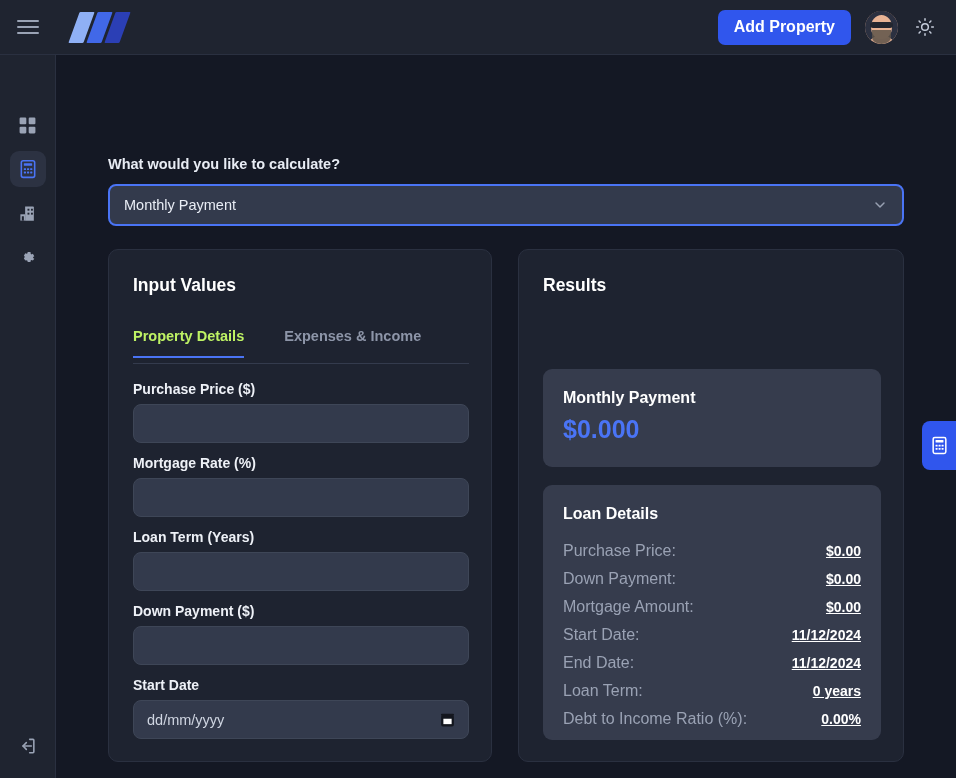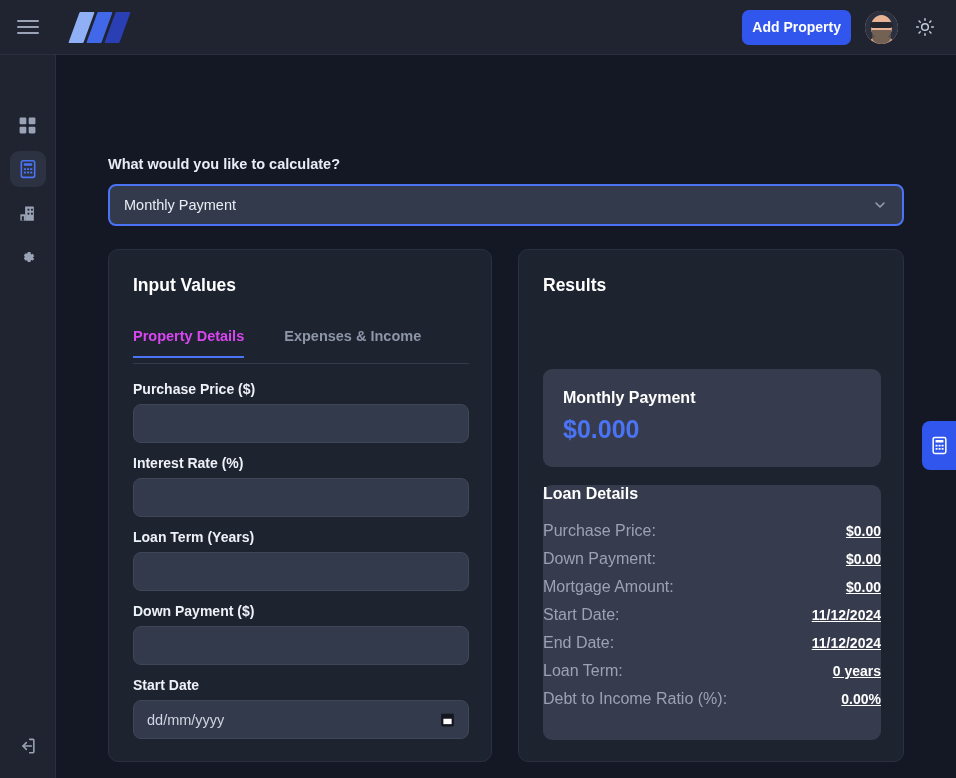--- a/index.html
+++ b/index.html
@@ -42,22 +42,22 @@
   #logo i.l2 { background: #4168e8; }
   #logo i.l3 { background: #2b3fb5; margin-right: 0; }
 
   #topbar-right {
     margin-left: auto; margin-right: 18px;
     display: flex; align-items: center; gap: 14px;
   }
   #add-property {
     background: #3056ed; color: #ffffff;
     border: none; border-radius: 7px;
-    padding: 0 10px; height: 35px;
-    font-size: 14px; font-weight: bold;
+    padding: 0 16px; height: 35px;
+    font-size: 16px; font-weight: bold;
     font-family: "Liberation Sans", sans-serif;
     cursor: pointer;
   }
   #avatar {
     width: 33px; height: 33px; border-radius: 50%;
     overflow: hidden; position: relative;
     background: #d9a88d; cursor: pointer; flex: none;
   }
   #avatar .hair { position: absolute; inset: 0; background:
       radial-gradient(circle at 50% 118%, rgba(40,44,60,0) 34%, #2b3040 36%),
@@ -133,21 +133,21 @@
     position: absolute; left: 24px; top: 78px;
     width: 336px; height: 36px;
     border-bottom: 1px solid #343b4d;
     display: flex; align-items: flex-start;
   }
   .tab {
     font-size: 14.5px; font-weight: bold;
     padding-bottom: 12px; cursor: pointer;
     color: #8d95a8;
   }
-  .tab.active { color: #d946ef; border-bottom: 2px solid #4a74f5; }
+  .tab.active { color: #bef264; border-bottom: 2px solid #4a74f5; }
   .tab + .tab { margin-left: 40px; }
 
   
   #fields { position: absolute; left: 24px; top: 131px; width: 336px; }
   .field-label {
     font-size: 14px; font-weight: bold; color: #eef1f7;
     margin-bottom: 7px;
   }
   .field-input {
     width: 336px; height: 39px;
@@ -170,21 +170,21 @@
   }
   #monthly-box { top: 119px; width: 338px; height: 98px; }
   #monthly-label {
     position: absolute; left: 20px; top: 20px;
     font-size: 16px; font-weight: bold; color: #ffffff;
   }
   #monthly-value {
     position: absolute; left: 20px; top: 46px;
     font-size: 25px; font-weight: bold; color: #4a74f5;
   }
-  #loan-box { top: 235px; width: 338px; height: 255px; }
+  #loan-box { top: 235px; width: 338px; height: 255px; padding: 20px; }
   #loan-title { font-size: 16px; font-weight: bold; color: #ffffff; margin-bottom: 14px; }
   .loan-row {
     display: flex; align-items: center; justify-content: space-between;
     height: 28px;
   }
   .loan-row .k { font-size: 16px; color: #9aa2b4; }
   .loan-row .v { font-size: 14px; font-weight: bold; color: #ffffff; text-decoration: underline; }
 
   
   #float-calc {
@@ -305,21 +305,21 @@
 
     <div id="tabs">
       <div class="tab active">Property Details</div>
       <div class="tab">Expenses &amp; Income</div>
     </div>
 
     <div id="fields">
       <div class="field-label">Purchase Price ($)</div>
       <div class="field-input"></div>
 
-      <div class="field-label">Interest Rate (%)</div>
+      <div class="field-label">Mortgage Rate (%)</div>
       <div class="field-input"></div>
 
       <div class="field-label">Loan Term (Years)</div>
       <div class="field-input"></div>
 
       <div class="field-label">Down Payment ($)</div>
       <div class="field-input"></div>
 
       <div class="field-label">Start Date</div>
       <div class="field-input">

